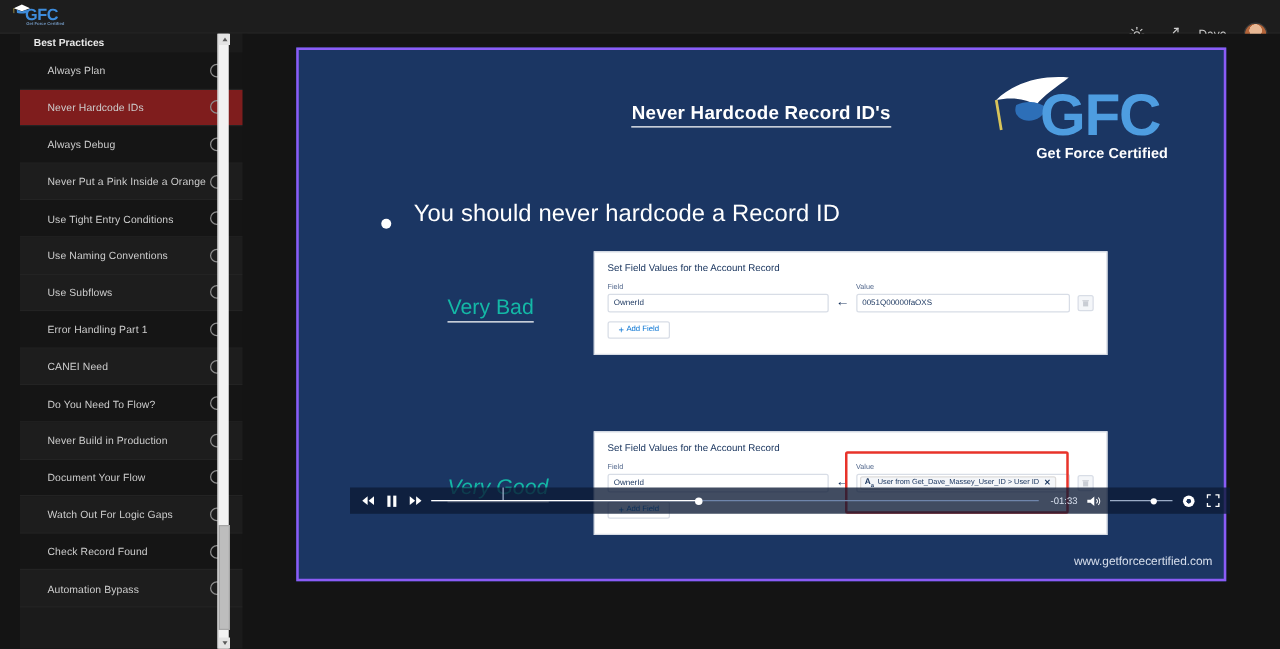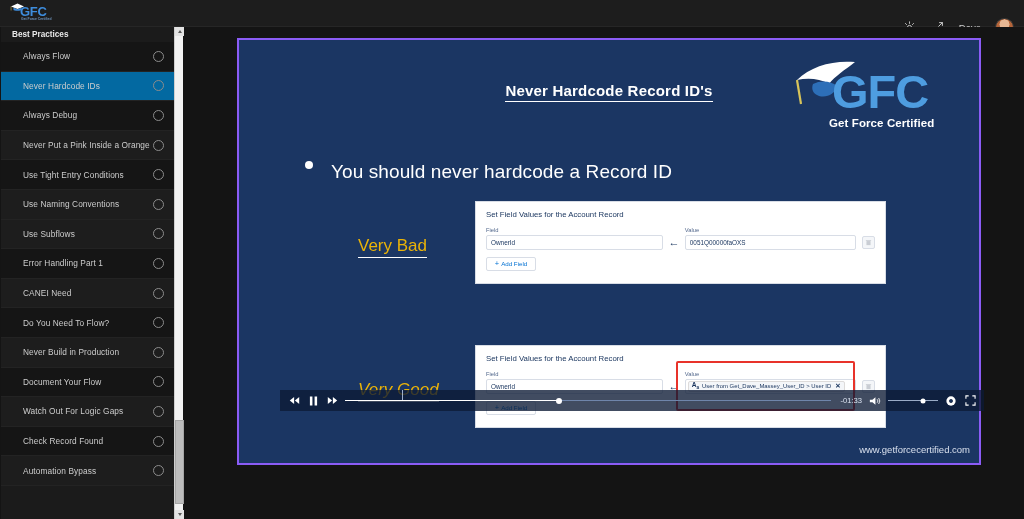--- a/index.html
+++ b/index.html
@@ -42,34 +42,34 @@
     background: radial-gradient(circle at 50% 32%, #e8b894 0 34%, #b4653a 36% 60%, #7a3f22 62% 100%);
     border: 1px solid #3a3a3a; overflow: hidden; position: relative;
   }
   .avatar::after {
     content:""; position:absolute; left:3px; top:11px; width:13px; height:11px;
     border-radius: 50% 50% 0 0; background:#6e4a35;
   }
 
   
   .sidebar {
-    position: absolute; top: 27px; left: 1px; width: 182px; height: 492px;
+    position: absolute; top: 27px; left: 16px; width: 182px; height: 492px;
     background: #1b1b1b; overflow: hidden;
   }
   .sidebar-title {
     height: 14px; line-height: 14px; padding-left: 11px;
     font-size: 8.2px; font-weight: bold; color: #e9e9e9; background: #1b1b1b;
     margin-top: 1px;
   }
   .side-item {
     height: 29.6px; display: flex; align-items: center; padding: 0 0 0 22px;
     border-bottom: 1px solid #232323; background: #151515; cursor: pointer;
   }
   .side-item.alt { background: #1d1d1d; }
-  .side-item.active { background: #0369a1; }
+  .side-item.active { background: #7f1d1d; }
   .side-label { font-size: 8.3px; color: #cdcdcd; flex: 1; letter-spacing: .1px;}
   .side-radio {
     width: 11px; height: 11px; border-radius: 50%;
     border: 1px solid #8c8c8c; margin-right: 19px; flex: none;
   }
 
   
   .sb-track {
     position: absolute; top: 27px; left: 174px; width: 9px; height: 492px;
     background: #f2f2f2; border-left: 1px solid #cfcfcf;
@@ -115,27 +115,27 @@
   .gfc-text {
     position: absolute; left: 39px; top: 10px; font-size: 47px; font-weight: bold;
     color: #4e9de0; letter-spacing: -1px; line-height: 47px;
   }
   .gfc-sub {
     position: absolute; left: 36px; top: 59px; font-size: 11.5px; font-weight: bold;
     color: #ffffff; letter-spacing: .1px;
   }
 
   .bullet-row {
-    position: absolute; left: 66px; top: 121px; display: flex; align-items: flex-start; gap: 18px;
+    position: absolute; left: 66px; top: 121px; display: flex; align-items: flex-end; gap: 18px;
   }
   .bullet-dot { width: 8px; height: 8px; border-radius: 50%; background: #ffffff; flex: none; }
   .bullet-text { font-size: 19px; color: #ffffff; letter-spacing: .1px; }
 
   .block-label {
-    position: absolute; font-size: 17px; color: #eab308;
+    position: absolute; font-size: 17px; color: #14b8a6;
     border-bottom: 1.5px solid #ffffff; padding-bottom: 1px;
   }
   .label-bad  { left: 119px; top: 196px; }
   .label-good { left: 119px; top: 340px; font-style: italic; }
 
   
   .card {
     position: absolute; background: #ffffff; border: 1px solid #d8dde6;
     padding: 8px 10px 9px 10px;
   }
@@ -256,21 +256,21 @@
       </span>
       <span class="user-name">Dave</span>
       <span class="avatar"></span>
     </div>
   </div>
 
   <div class="sidebar">
     <div class="sidebar-title">Best Practices</div>
     <div id="side-list">
         <div class="side-item">
-          <span class="side-label">Always Flow</span>
+          <span class="side-label">Always Plan</span>
           <span class="side-radio"></span>
         </div>
         <div class="side-item alt active">
           <span class="side-label">Never Hardcode IDs</span>
           <span class="side-radio"></span>
         </div>
         <div class="side-item">
           <span class="side-label">Always Debug</span>
           <span class="side-radio"></span>
         </div>

